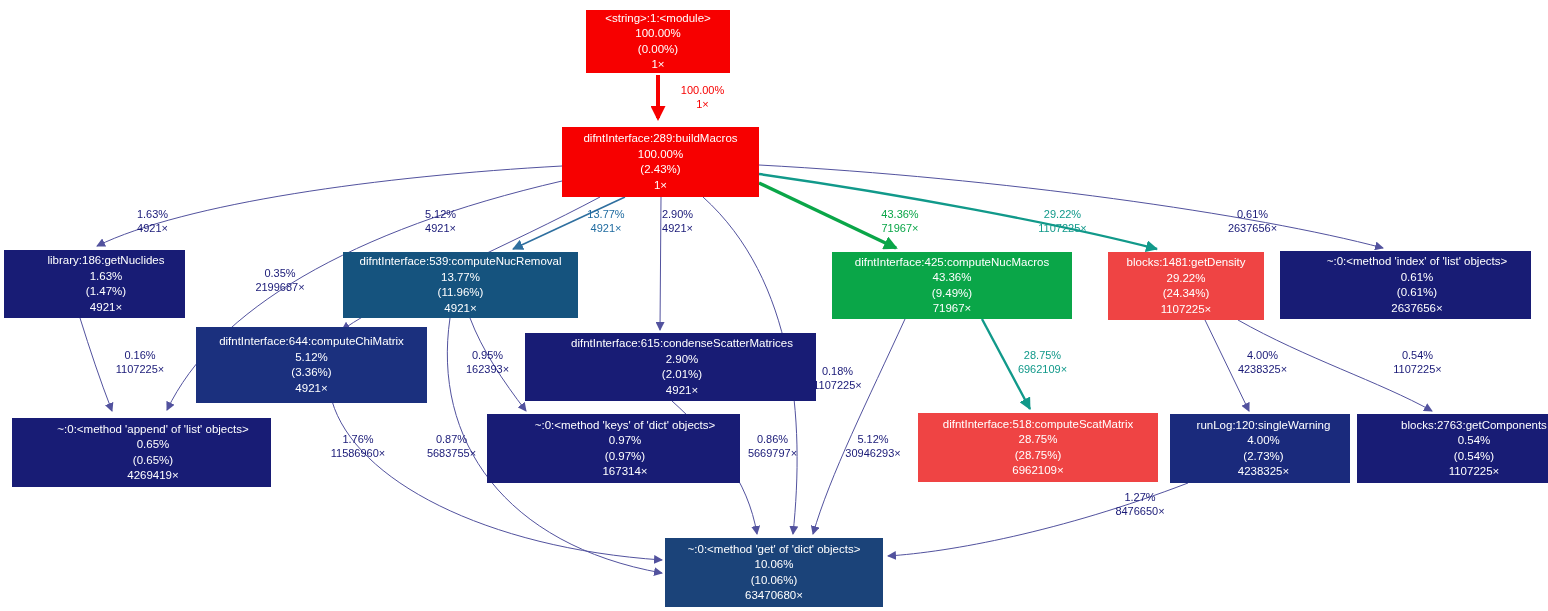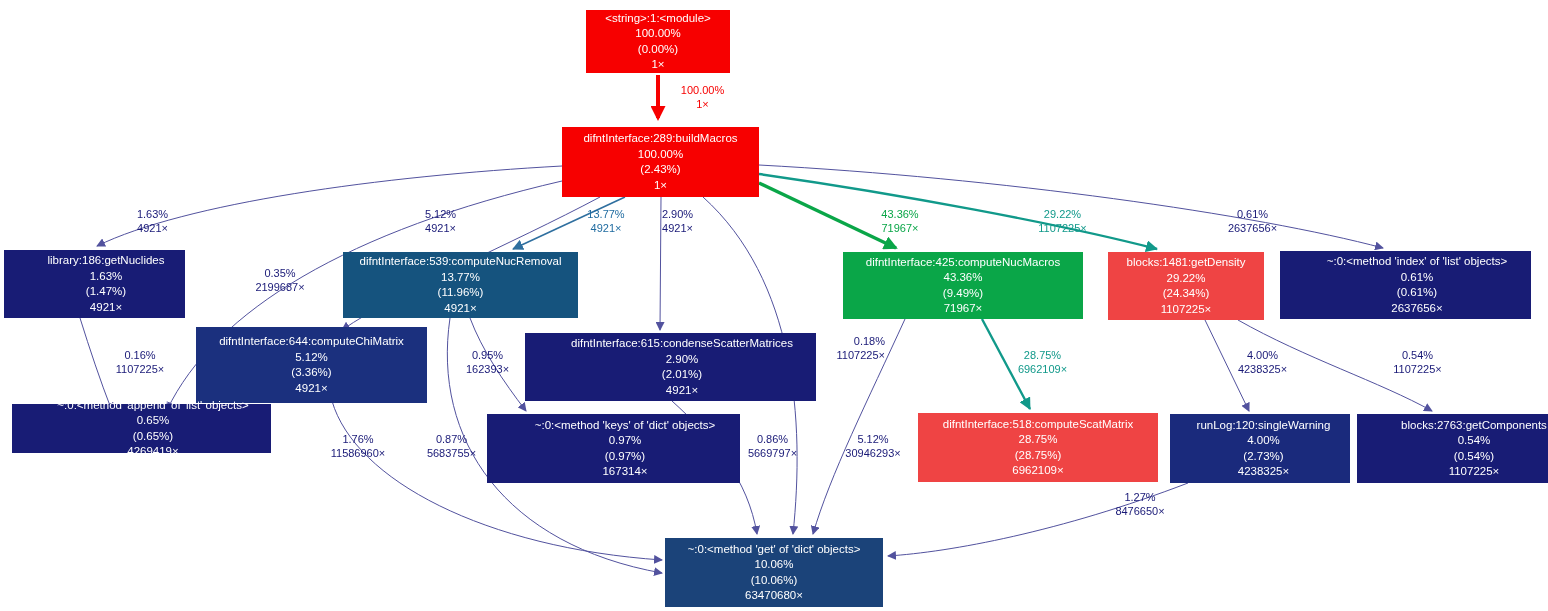--- a/index.html
+++ b/index.html
@@ -113,42 +113,42 @@
     <span>4921×</span>
   </div>
 
   <div class="node c-navy" style="left:525px;top:333px;width:268px;height:68px;">
     <span>difntInterface:615:condenseScatterMatrices</span>
     <span>2.90%</span>
     <span>(2.01%)</span>
     <span>4921×</span>
   </div>
 
-  <div class="node c-green" style="left:832px;top:252px;width:240px;height:67px;margin-left:11px;">
+  <div class="node c-green" style="left:832px;top:252px;width:240px;height:67px;">
     <span>difntInterface:425:computeNucMacros</span>
     <span>43.36%</span>
     <span>(9.49%)</span>
     <span>71967×</span>
   </div>
 
   <div class="node c-teal" style="left:1108px;top:252px;width:156px;height:68px;">
     <span>blocks:1481:getDensity</span>
     <span>29.22%</span>
     <span>(24.34%)</span>
     <span>1107225×</span>
   </div>
 
   <div class="node c-navy" style="left:1280px;top:251px;width:228px;height:68px;">
     <span>~:0:&lt;method 'index' of 'list' objects&gt;</span>
     <span>0.61%</span>
     <span>(0.61%)</span>
     <span>2637656×</span>
   </div>
 
-  <div class="node c-navy" style="left:12px;top:404px;width:236px;height:49px;">
+  <div class="node c-navy" style="left:12px;top:418px;width:236px;height:69px;">
     <span>~:0:&lt;method 'append' of 'list' objects&gt;</span>
     <span>0.65%</span>
     <span>(0.65%)</span>
     <span>4269419×</span>
   </div>
 
   <div class="node c-navy" style="left:487px;top:414px;width:230px;height:69px;">
     <span>~:0:&lt;method 'keys' of 'dict' objects&gt;</span>
     <span>0.97%</span>
     <span>(0.97%)</span>
@@ -220,21 +220,21 @@
     <span>2199687×</span>
   </div>
   <div class="elabel" style="left:90px;top:348px;width:100px;">
     <span>0.16%</span>
     <span>1107225×</span>
   </div>
   <div class="elabel" style="left:440px;top:348px;width:95px;">
     <span>0.95%</span>
     <span>162393×</span>
   </div>
-  <div class="elabel" style="left:790px;top:334px;width:95px;text-align:right;">
+  <div class="elabel" style="left:790px;top:364px;width:95px;">
     <span>0.18%</span>
     <span>1107225×</span>
   </div>
   <div class="elabel lbl-teal" style="left:990px;top:348px;width:105px;">
     <span>28.75%</span>
     <span>6962109×</span>
   </div>
   <div class="elabel" style="left:1215px;top:348px;width:95px;">
     <span>4.00%</span>
     <span>4238325×</span>

